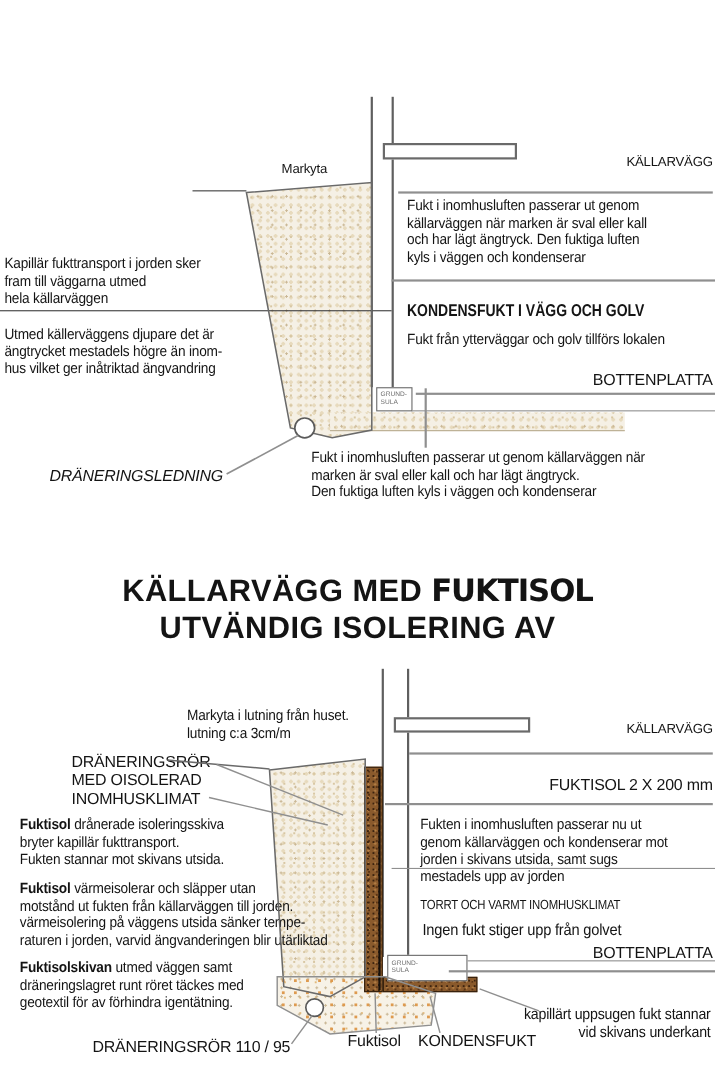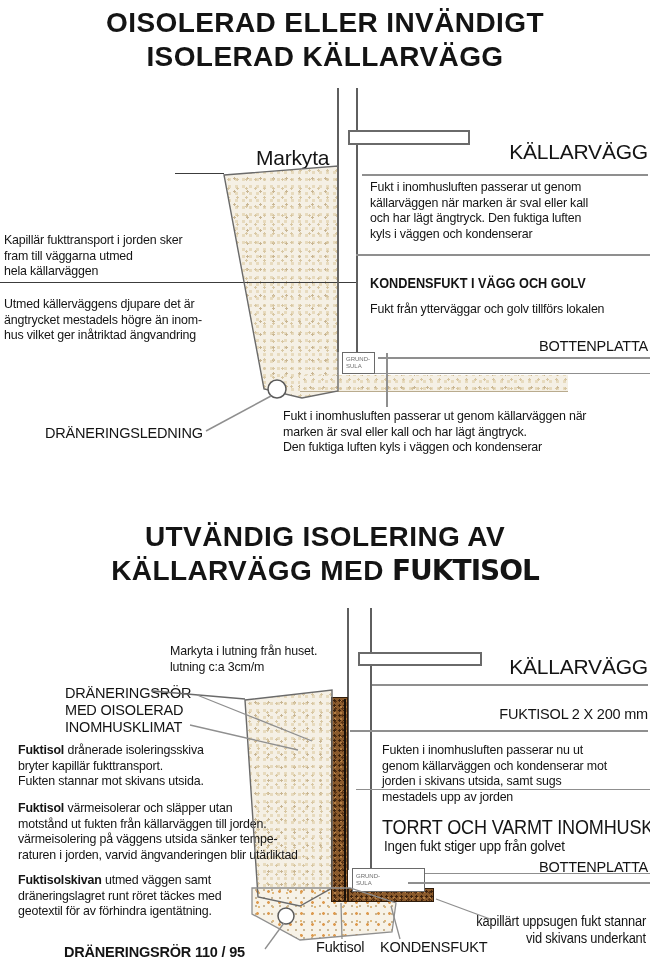--- a/index.html
+++ b/index.html
@@ -2,21 +2,21 @@
 <html><head>
 <meta charset="utf-8">
 <style>
   html,body{margin:0;padding:0;background:#ffffff;}
   #canvas{position:relative;width:650px;height:971px;background:#ffffff;overflow:hidden;
           font-family:"Liberation Sans",sans-serif;color:#141414;}
   .abs{position:absolute;}
   
   .title{font-size:28px;font-weight:bold;letter-spacing:.4px;line-height:34px;text-align:center;width:100%;}
   .body13{font-size:13.5px;line-height:15.6px;letter-spacing:-.2px;}
-  .lab{font-size:21px;letter-spacing:-.2px;}
+  .lab{font-size:12px;letter-spacing:-.2px;}
   .lab14{font-size:14.5px;letter-spacing:-.2px;}
   .labB{font-size:15.5px;font-weight:bold;}
   .right{text-align:right;}
   .n{transform:scaleX(.92);transform-origin:0 0;}
   .nr{transform:scaleX(.92);transform-origin:100% 0;}
   .cond{transform:scaleX(.82);transform-origin:0 0;display:inline-block;white-space:nowrap;}
   .tiny{font-size:6px;line-height:6.5px;letter-spacing:0;color:#6e6e6e;}
   
   .hline{position:absolute;background:#8f8f8f;height:2px;}
   .hthin{height:1.4px;}
@@ -41,24 +41,20 @@
   svg.overlay{position:absolute;left:0;top:0;pointer-events:none;}
   .brand{font-family:"DejaVu Sans",sans-serif;font-weight:bold;letter-spacing:-1px;}
 </style>
 </head>
 <body>
 
 <div id="canvas">
 
   <div class="abs" style="left:0;top:0;width:650px;height:510px;">
 
-    <div class="abs title" style="top:6px;">
-      <div>OISOLERAD ELLER INVÄNDIGT</div>
-      <div>ISOLERAD KÄLLARVÄGG</div>
-    </div>
 
     <div class="soil" style="left:224px;top:166px;width:114px;height:232px;
                 clip-path:polygon(0px 9px,114px 0px,114px 225px,78px 232px,40px 223px);"></div>
 
     <div class="soil" style="left:300px;top:375px;width:268px;height:16px;border-bottom:1px solid #b9ab8e;"></div>
 
     <div class="vline" style="left:337px;top:88px;height:264px;"></div>
     <div class="vline" style="left:356px;top:88px;height:264px;"></div>
     <div class="whitebox" style="left:348px;top:130px;width:122px;height:15px;"></div>
 
@@ -98,36 +94,36 @@
       <div>hus vilket ger inåtriktad ängvandring</div>
     </div>
 
     <div class="whitebox" style="left:342px;top:352px;width:33px;height:22px;border-width:1.5px;"></div>
     <div class="abs tiny" style="left:346px;top:356px;">
       <div>GRUND-</div>
       <div>SULA</div>
     </div>
     <div class="vline" style="left:386px;top:353px;height:54px;width:1.5px;background:#8f8f8f;"></div>
 
-    <div class="abs lab14" style="left:45px;top:425px;">DRÄNERINGSLEDNING</div>
+    <div class="abs lab14" style="left:45px;top:425px;font-style:italic;">DRÄNERINGSLEDNING</div>
     <div class="abs body13 n" style="left:283px;top:408px;width:365px;">
       <div>Fukt i inomhusluften passerar ut genom källarväggen när</div>
       <div>marken är sval eller kall och har lägt ängtryck.</div>
       <div>Den fuktiga luften kyls i väggen och kondenserar</div>
     </div>
   </div>
 
   <div class="abs" style="left:0;top:510px;width:650px;height:461px;"></div>
 
   <div class="abs title" style="top:520px;">
-    <div>UTVÄNDIG ISOLERING AV</div>
     <div>
       <span>KÄLLARVÄGG MED</span>
       <span class="brand">FUKTISOL</span>
     </div>
+    <div>UTVÄNDIG ISOLERING AV</div>
   </div>
 
   <div class="soil" style="left:245px;top:690px;width:87px;height:216px;
               clip-path:polygon(0px 10px,87px 0px,87px 198px,55px 216px,13px 207px);"></div>
 
   <div class="gravel" style="left:252px;top:886px;width:144px;height:54px;
               clip-path:polygon(0px 2px,98px 2px,144px 17px,140px 46px,48px 54px,0px 28px);"></div>
 
   <div class="vline" style="left:347px;top:608px;height:262px;"></div>
   <div class="vline" style="left:370px;top:608px;height:268px;"></div>
@@ -196,21 +192,21 @@
   <div class="hline hthin" style="left:425px;top:873px;width:225px;"></div>
   <div class="hline" style="left:408px;top:882px;width:242px;"></div>
 
   <div class="abs body13 nr right" style="right:4px;top:913px;width:210px;font-size:14px;line-height:16.5px;">
     <div>kapillärt uppsugen fukt stannar</div>
     <div>vid skivans underkant</div>
   </div>
 
   <div class="abs lab14" style="left:316px;top:939px;">Fuktisol</div>
   <div class="abs lab14" style="left:380px;top:939px;">KONDENSFUKT</div>
-  <div class="abs lab14" style="left:64px;top:944px;font-weight:bold;">DRÄNERINGSRÖR 110 / 95</div>
+  <div class="abs lab14" style="left:84px;top:944px;">DRÄNERINGSRÖR 110 / 95</div>
 
   <svg class="overlay" width="650" height="971" viewBox="0 0 650 971">
 
     <polygon points="224,175 338,166 338,391 302,398 264,389" fill="none" stroke="#6a6a6a" stroke-width="1.4"></polygon>
     <circle cx="277" cy="389" r="9" fill="#ffffff" stroke="#5a5a5a" stroke-width="1.5"></circle>
     <line x1="206" y1="431" x2="271" y2="396" stroke="#8f8f8f" stroke-width="1.5"></line>
 
     <line x1="152" y1="691" x2="245" y2="699" stroke="#6a6a6a" stroke-width="1.4"></line>
     <polygon points="245,700 332,690 332,888 300,906 258,897" fill="none" stroke="#6a6a6a" stroke-width="1.4"></polygon>
     <polygon points="252,888 350,888 396,903 392,932 300,940 252,914" fill="none" stroke="#8f8f8f" stroke-width="1.3"></polygon>

